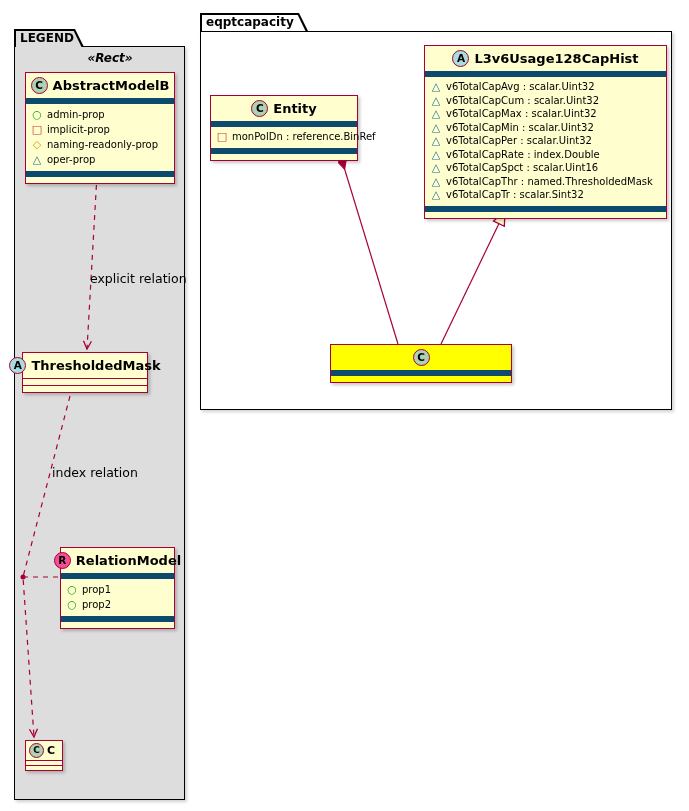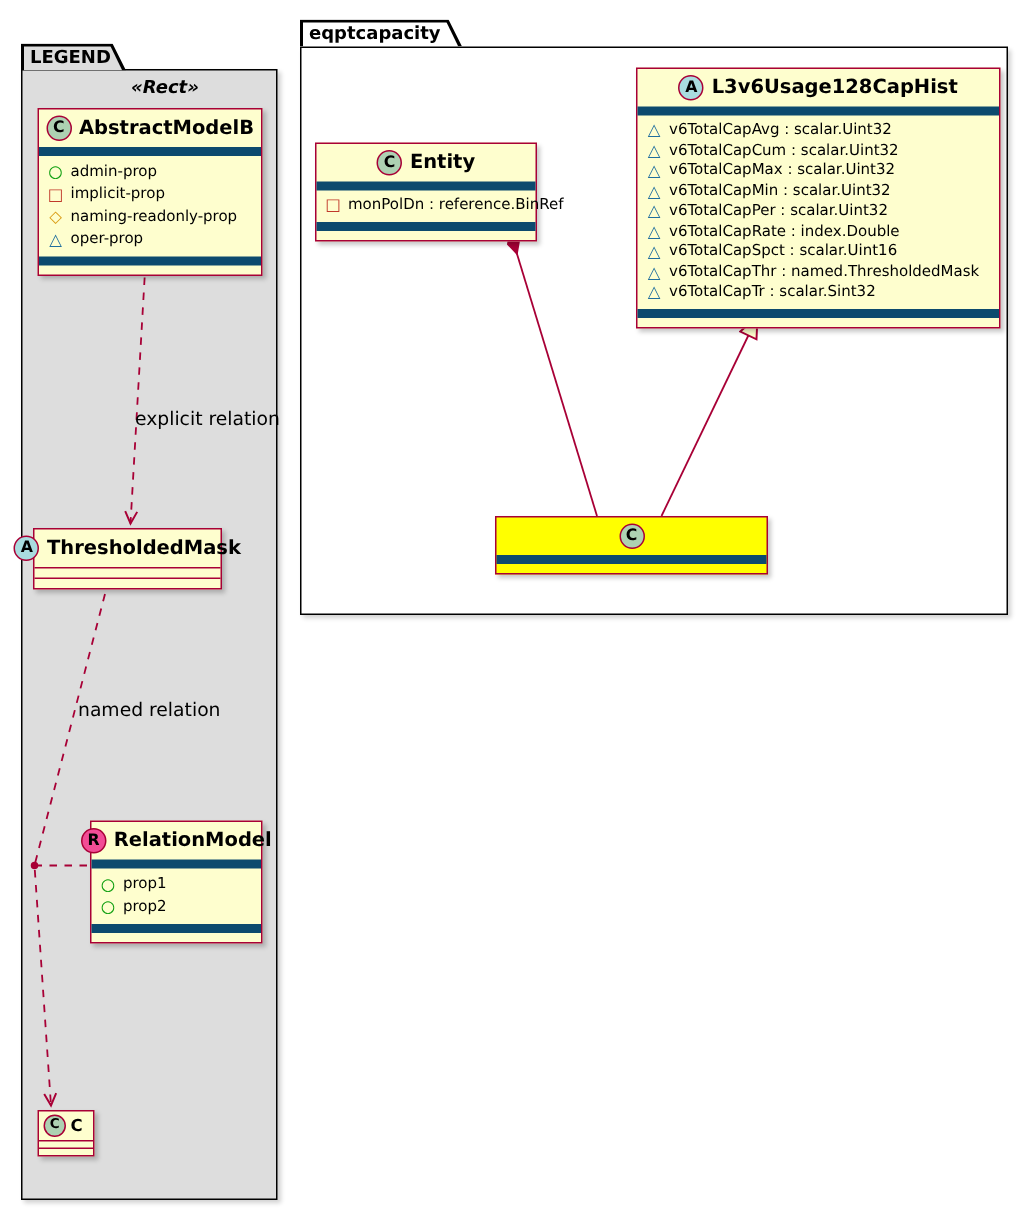--- a/index.html
+++ b/index.html
@@ -176,21 +176,21 @@
   <div class="cls" id="cls-c">
     <div class="hdr">
       <span class="spot spot-c">C</span>
       <span class="cname">C</span>
     </div>
     <div class="strip-sm"></div>
     <div class="strip-sm"></div>
   </div>
 
   <div class="rel-label" id="lbl-explicit">explicit relation</div>
-  <div class="rel-label" id="lbl-named">named relation</div>
+  <div class="rel-label" id="lbl-named">index relation</div>
 
   <div class="cls" id="cls-entity">
     <div class="hdr">
       <span class="spot spot-c">C</span>
       <span class="cname">Entity</span>
     </div>
     <div class="sect fields eqpt-fields">
         <div class="frow">
           <span class="fi" data-icon="square"></span>
           <span>monPolDn : reference.BinRef</span>

